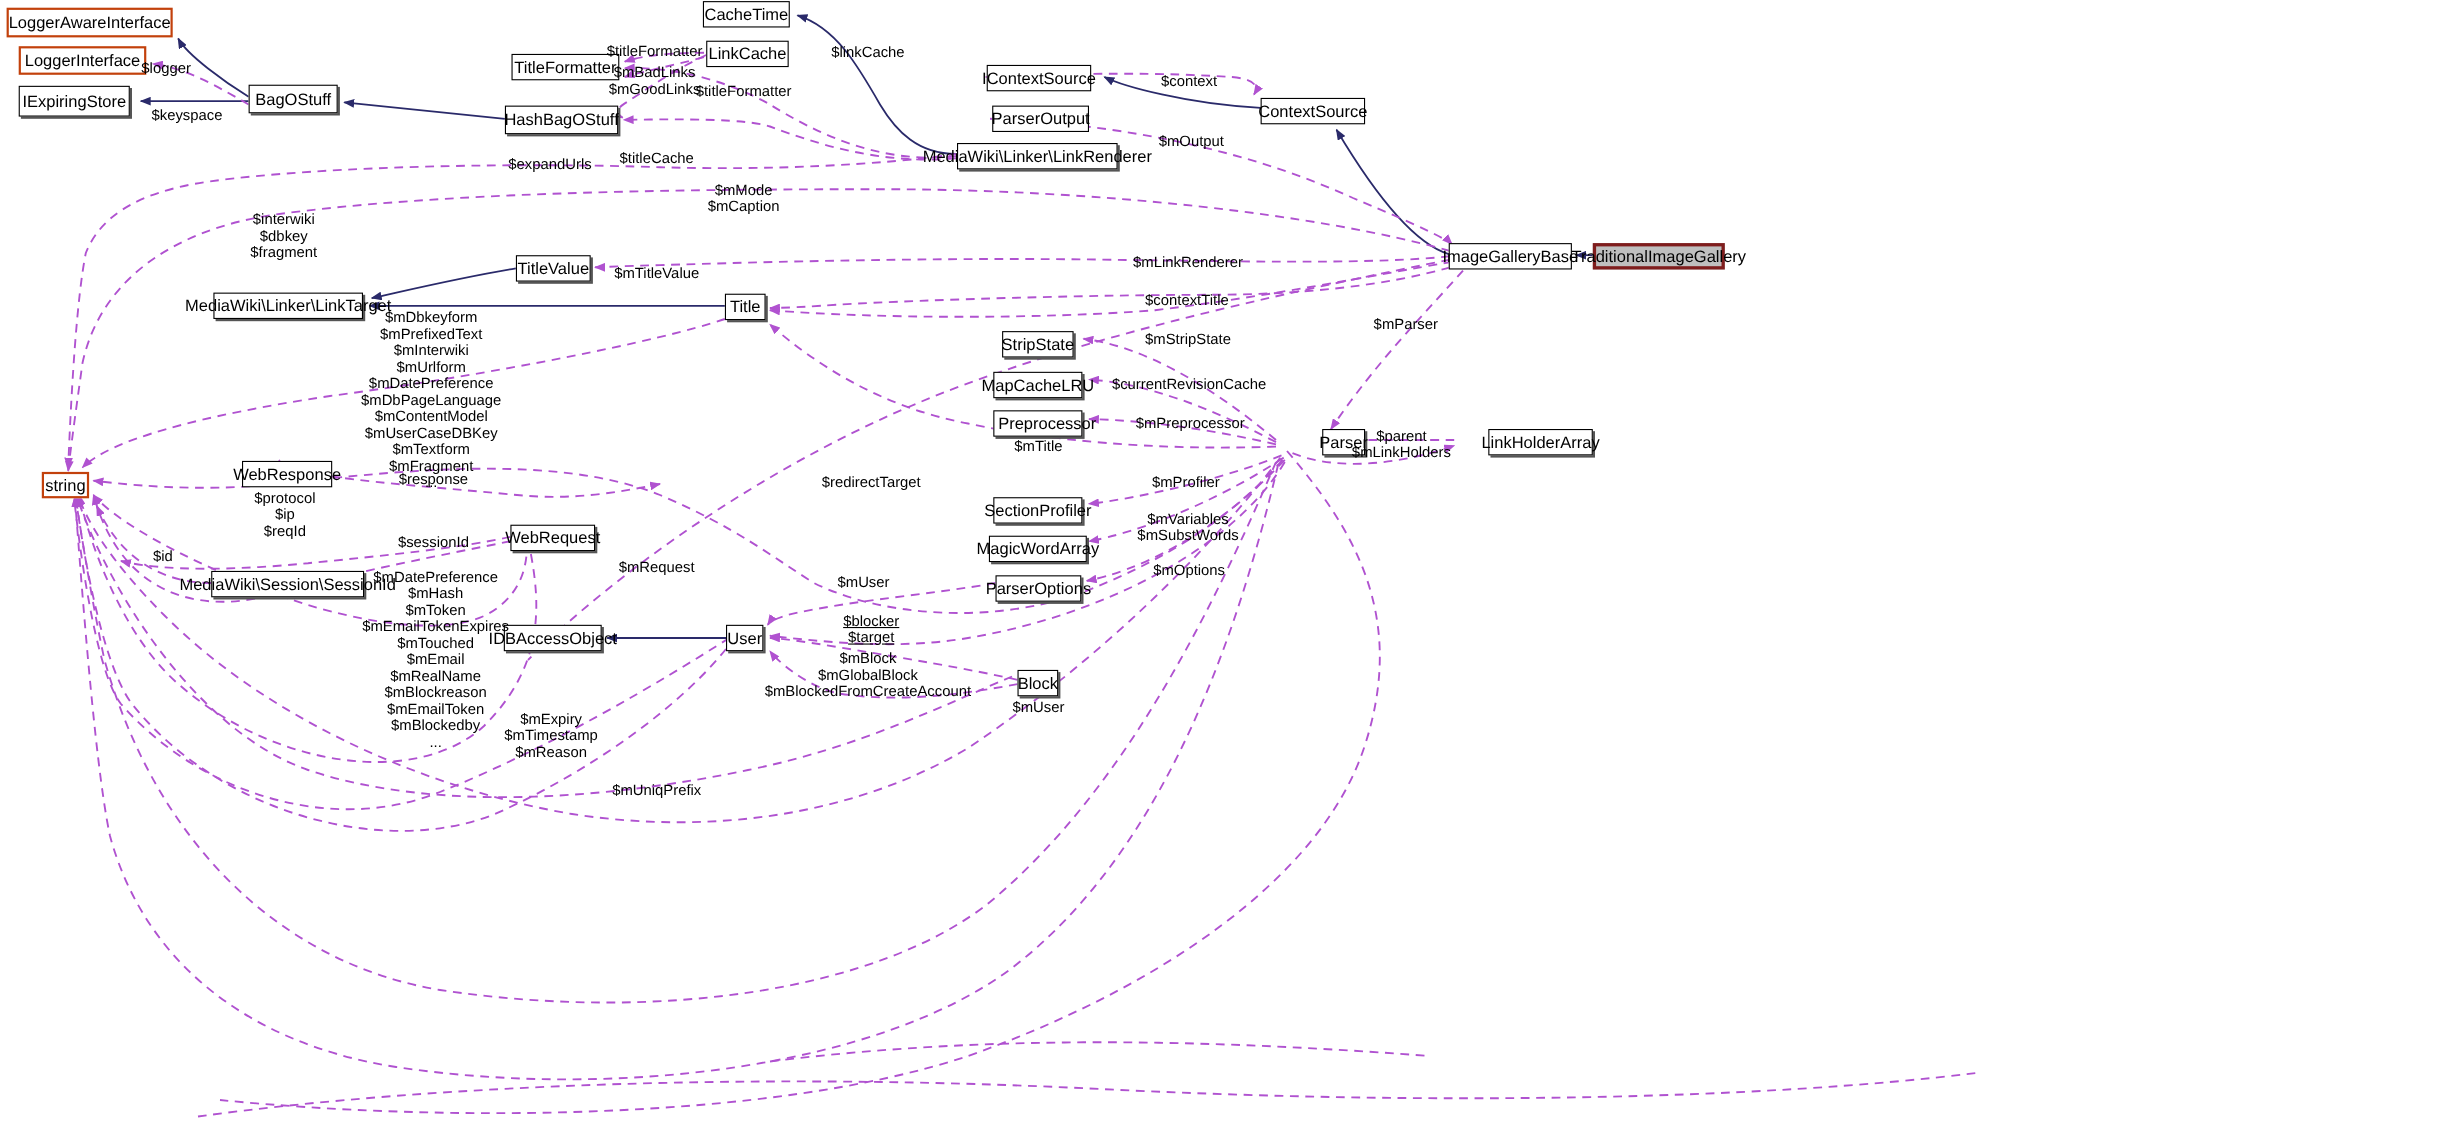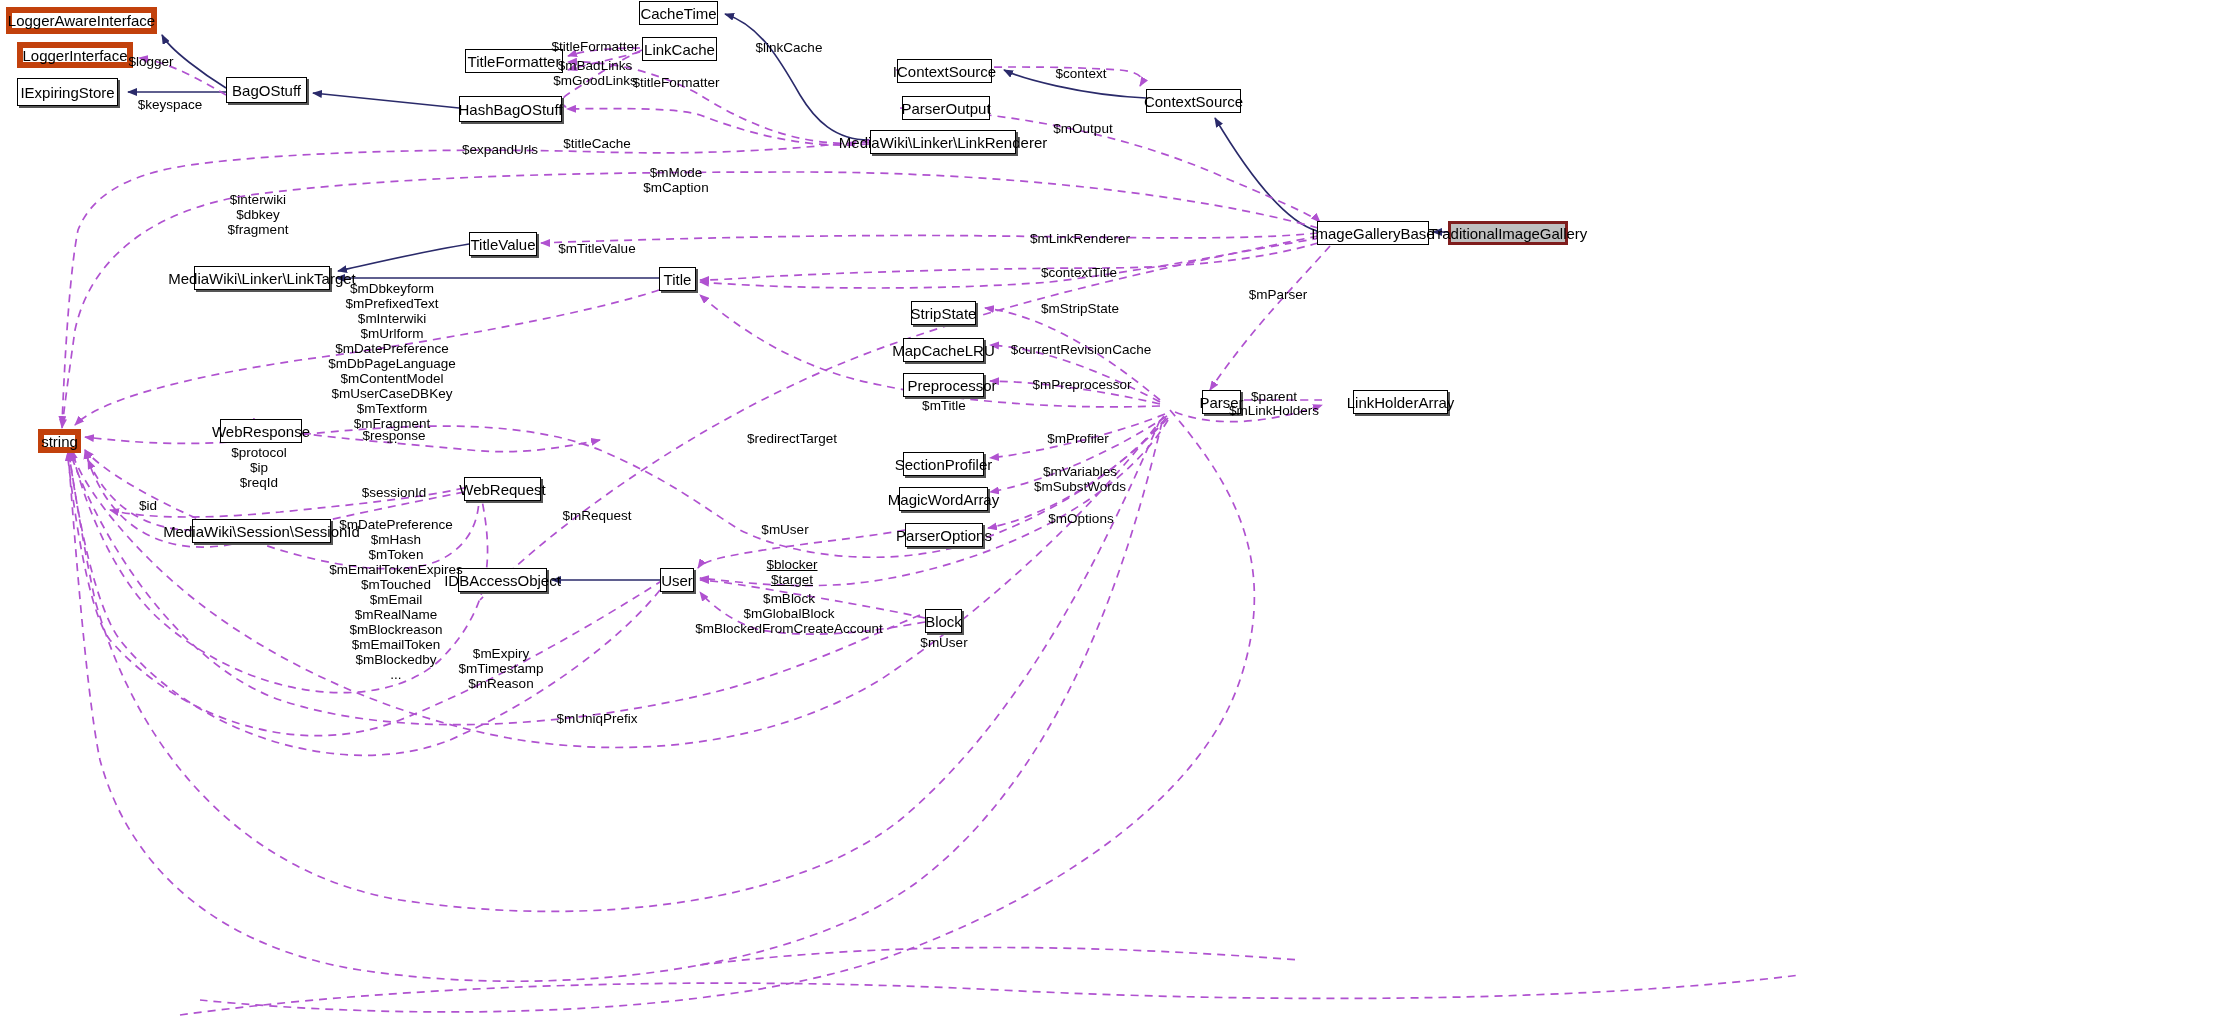--- a/index.html
+++ b/index.html
@@ -2,21 +2,21 @@
 <html><head>
 <meta charset="utf-8">
 <style>
   html,body{margin:0;padding:0;background:#ffffff;}
   body{font-family:"Liberation Sans",sans-serif;}
   #diagram{position:relative;width:2229px;height:1033px;background:#fff;overflow:hidden;}
   svg#edges{position:absolute;left:0;top:0;width:2229px;height:1033px;}
   .node{position:absolute;box-sizing:border-box;display:flex;align-items:center;justify-content:center;
         background:#ffffff;border:1px solid #000;color:#000;white-space:nowrap;
         font-family:"Liberation Sans",sans-serif;font-size:15px;line-height:1;padding:0 7px;}
-  .node.thin{border:6px solid #c2410c;}
+  .node.thin{border:2px solid #c2410c;}
   .node.focus{background:#bfbfbf;border:3px solid #7f1d1d;}
   .node.shadow{box-shadow:2px 2px 0 0 #555;}
   .elabel{position:absolute;color:#000;font-family:"Liberation Sans",sans-serif;font-size:13.5px;
           line-height:15px;white-space:pre;text-align:center;transform:translateX(-50%);}
 </style>
 </head>
 <body>
 
 <div id="diagram">
   <svg id="edges" viewBox="0 0 2229 1033" xmlns="http://www.w3.org/2000/svg">

